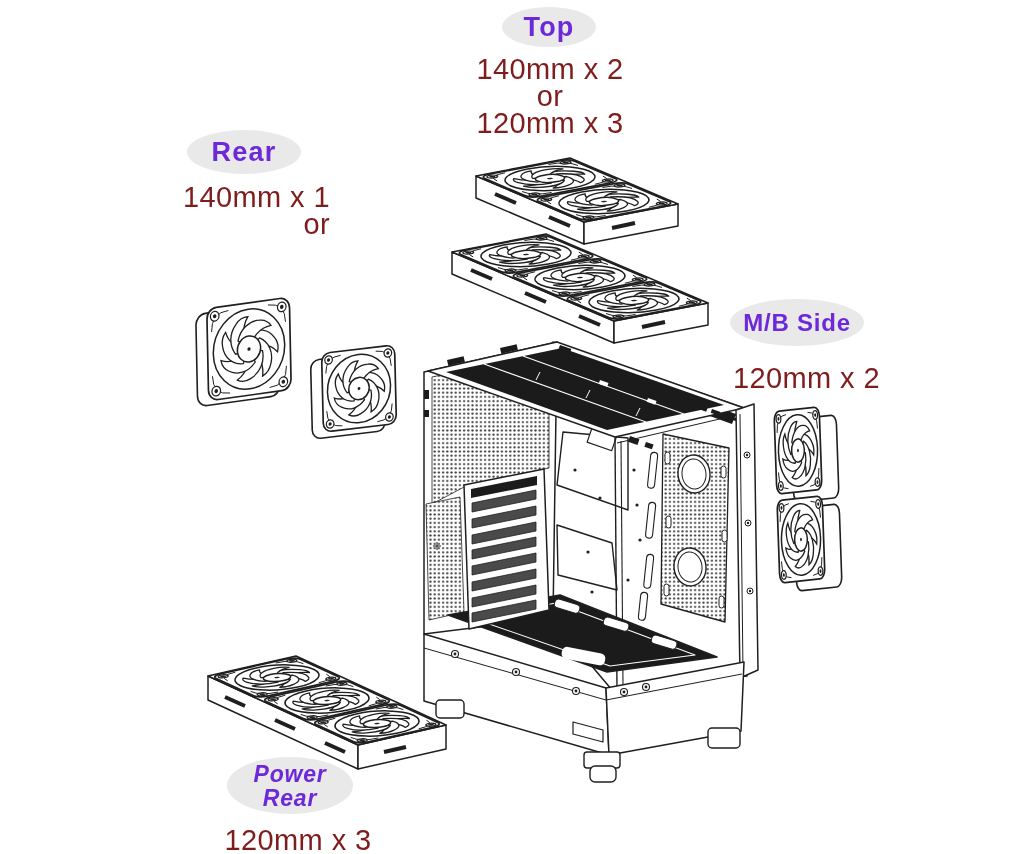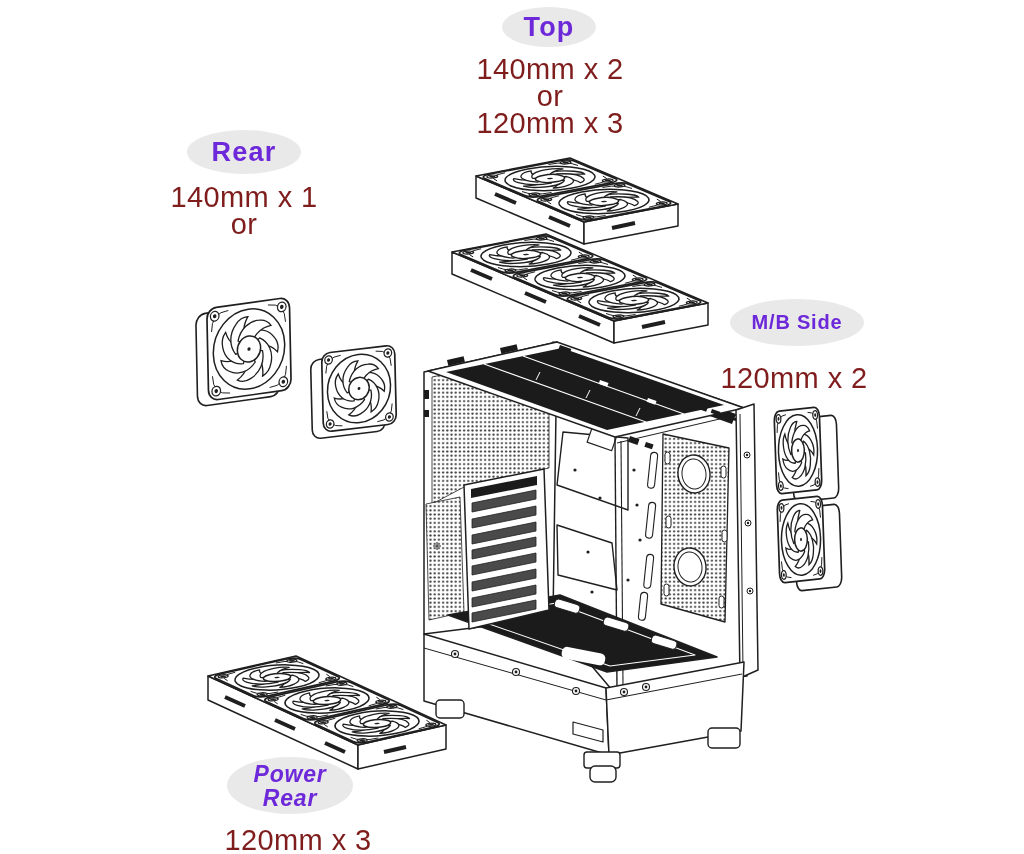--- a/index.html
+++ b/index.html
@@ -11,21 +11,21 @@
   .label-ellipse{
     position:absolute;background:#e9e9e9;border-radius:50%;
     display:flex;flex-direction:column;align-items:center;justify-content:center;
     font-weight:bold;color:#6d28d9;letter-spacing:1.2px;text-align:center;
   }
   .specs{
     position:absolute;text-align:center;font-size:29px;color:#7f1d1d;letter-spacing:0.4px;
   }
   .specs div{line-height:27px;}
   .t-big{font-size:27px;}
-  .t-mid{font-size:20px;letter-spacing:0.8px;}
+  .t-mid{font-size:24px;letter-spacing:0.8px;}
   .t-pow{font-size:23px;line-height:24px;letter-spacing:0.8px;font-style:italic;}
 </style>
 </head>
 <body>
 
 <div class="stage">
 
   <svg class="art" width="1024" height="854" viewBox="0 0 1024 854">
     <defs>
       <pattern id="mesh" width="4.2" height="4.2" patternUnits="userSpaceOnUse">
@@ -281,29 +281,29 @@
   </div>
   <div class="specs" style="left:464px;top:56px;width:172px;">
     <div>140mm x 2</div>
     <div>or</div>
     <div>120mm x 3</div>
   </div>
 
   <div class="label-ellipse t-big" style="left:187px;top:130px;width:114px;height:44px;">
     <span>Rear</span>
   </div>
-  <div class="specs" style="left:158px;top:184px;width:172px;">
+  <div class="specs" style="left:158px;top:184px;width:172px;text-align:right;">
     <div>140mm x 1</div>
     <div>or</div>
   </div>
 
   <div class="label-ellipse t-mid" style="left:730px;top:299px;width:134px;height:47px;">
     <span>M/B Side</span>
   </div>
-  <div class="specs" style="left:708px;top:365px;width:172px;">
+  <div class="specs" style="left:708px;top:365px;width:172px;text-align:right;">
     <div>120mm x 2</div>
   </div>
 
   <div class="label-ellipse t-pow" style="left:227px;top:757px;width:126px;height:57px;">
     <span>Power</span>
     <span>Rear</span>
   </div>
   <div class="specs" style="left:212px;top:827px;width:172px;">
     <div>120mm x 3</div>
   </div>

